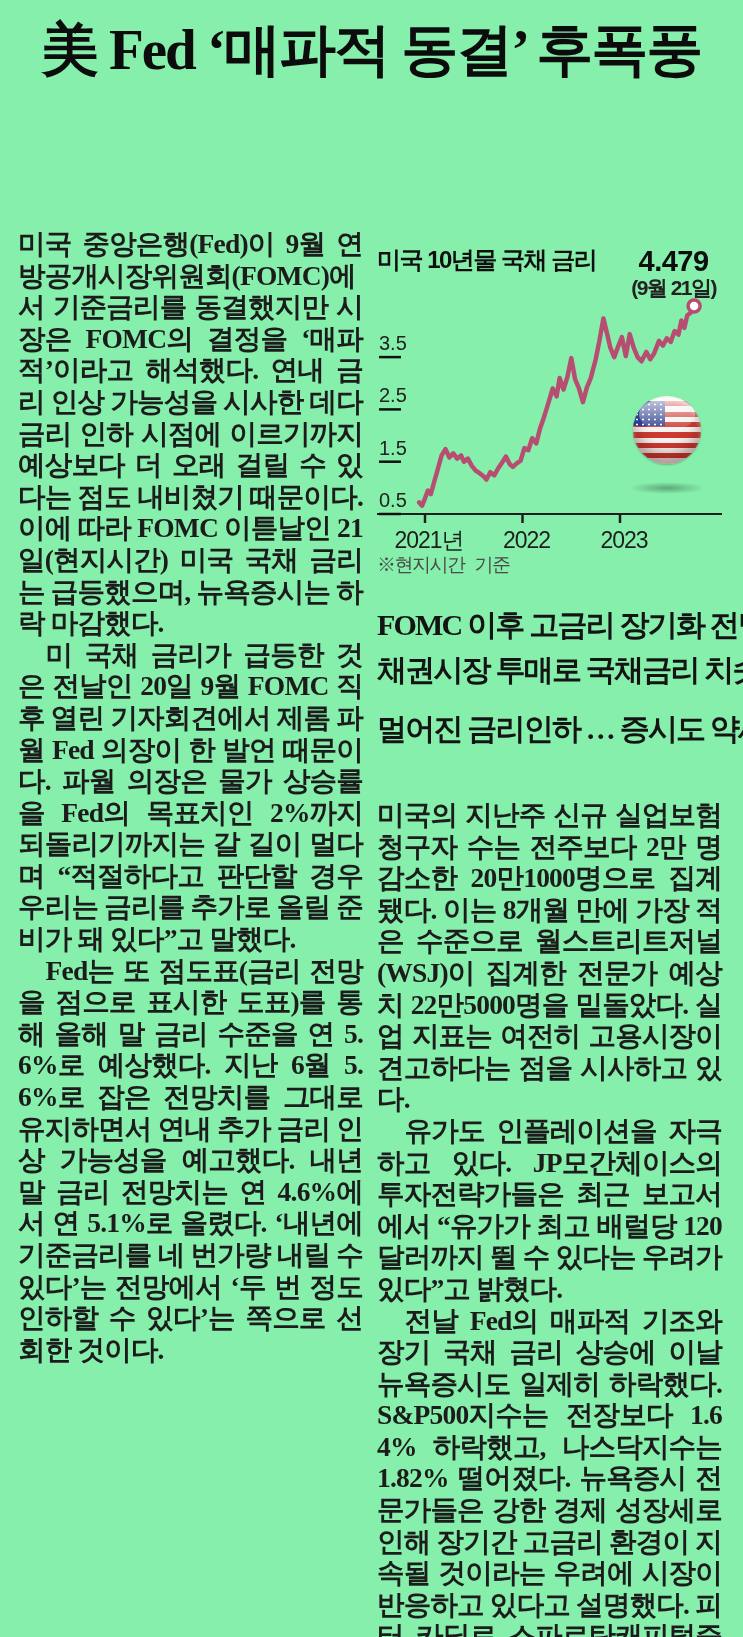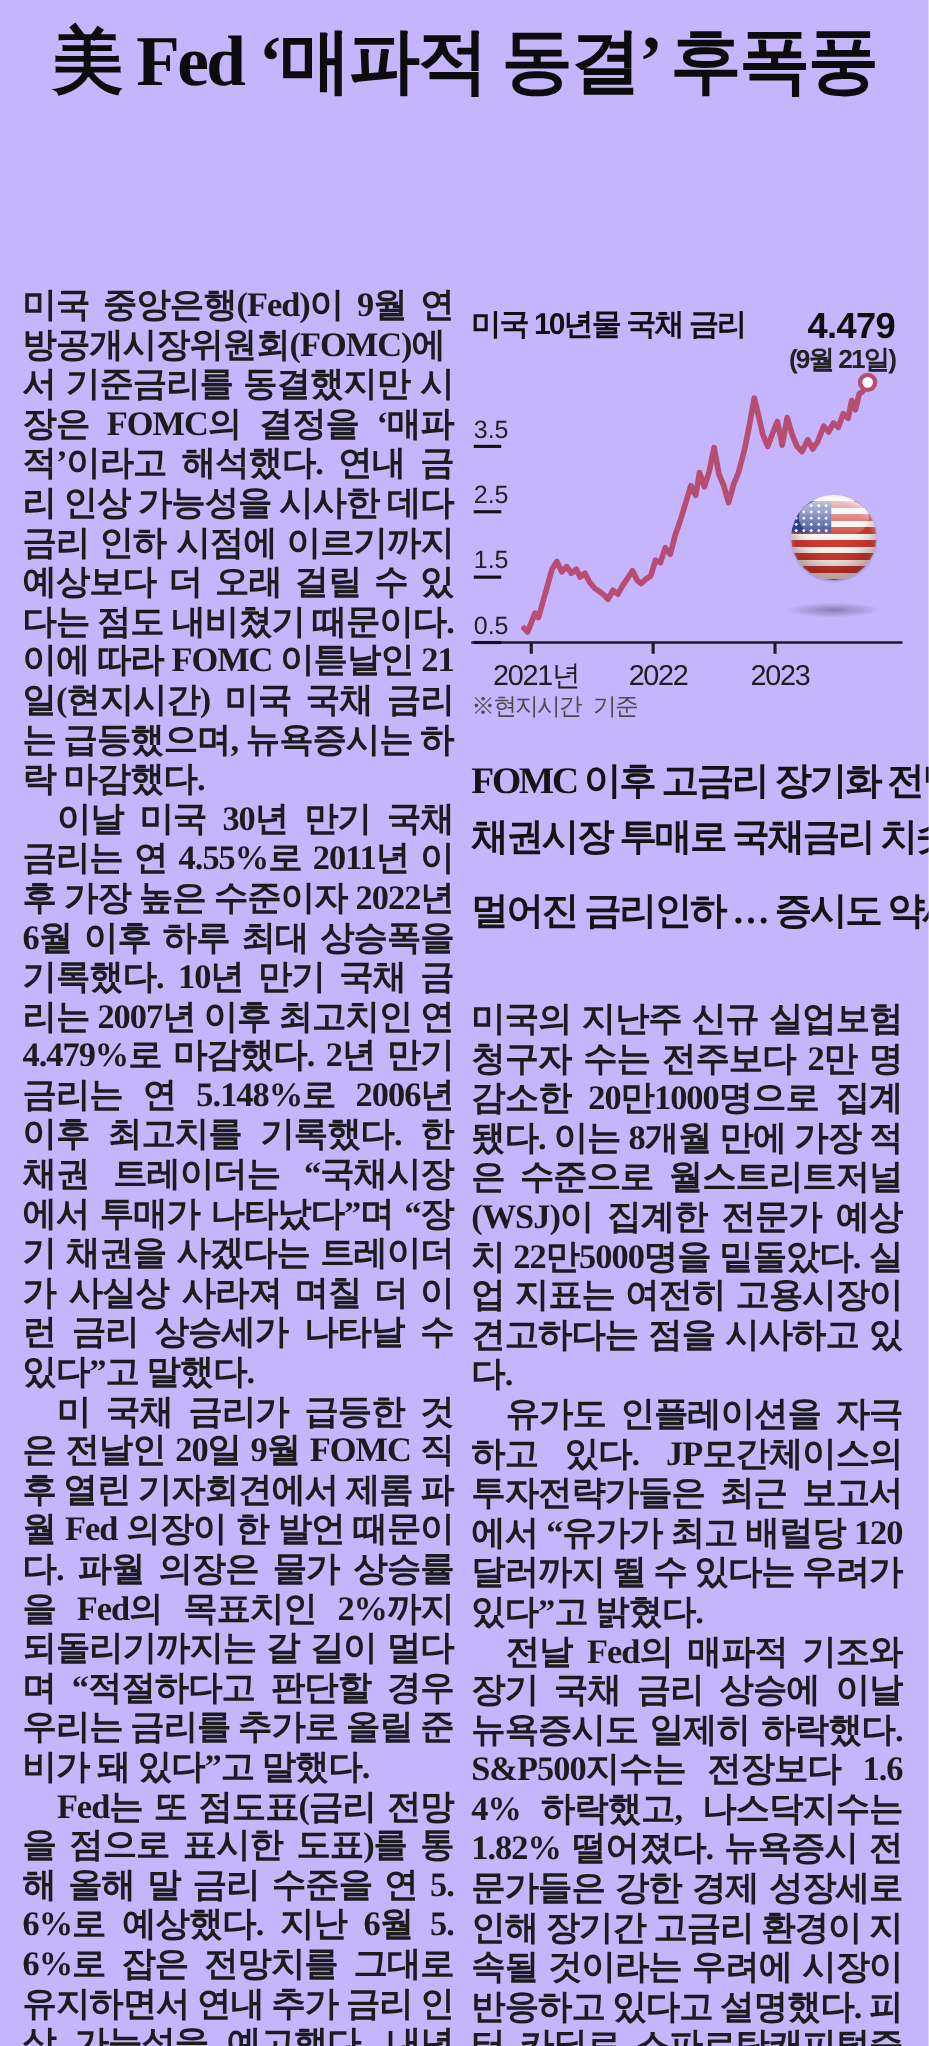--- a/index.html
+++ b/index.html
@@ -1,17 +1,17 @@
 <!DOCTYPE html>
 <html><head>
 <meta charset="utf-8">
 <style>
   html,body{margin:0;padding:0;background:#fff;}
   .page{
-    position:relative;width:743px;height:1637px;background:#c4b5fd;overflow:hidden;
+    position:relative;width:743px;height:1637px;background:#86efac;overflow:hidden;
     font-family:"Liberation Serif",serif;color:#1b1b1b;
   }
   
   .headline{padding-top:10px;text-align:center;color:#0c0c0c;}
   .headline .hl{
     font-weight:bold;font-size:57px;line-height:80px;letter-spacing:-2px;
     font-family:"Liberation Serif",serif;white-space:nowrap;
   }
   
   .columns{position:absolute;top:218px;left:18px;display:flex;gap:14px;}
@@ -27,21 +27,21 @@
   .chart-box{position:relative;width:345px;height:332px;}
   .chart-title{
     font-family:"Liberation Sans",sans-serif;font-weight:bold;font-size:24px;
     letter-spacing:-1.5px;color:#101010;line-height:28px;margin-top:28px;
   }
   .chart-unit{
     font-family:"Liberation Sans",sans-serif;font-size:19px;letter-spacing:-1px;
     color:#333;line-height:24px;margin-top:2px;
   }
   .chart-callout{
-    position:absolute;top:0;right:6px;text-align:right;
+    position:absolute;top:0;right:6px;text-align:center;
     font-family:"Liberation Sans",sans-serif;color:#0e0e0e;
   }
   .chart-callout .val{font-size:29px;font-weight:bold;letter-spacing:-0.5px;line-height:30px;}
   .chart-callout .date{font-size:21px;letter-spacing:-1.5px;line-height:24px;color:#222;font-weight:bold;}
   .chart-svg{position:absolute;left:0;top:56px;overflow:visible;}
   .chart-svg .axis{stroke:#1e1e1e;stroke-width:2;}
   .chart-svg .xtick{stroke:#1e1e1e;stroke-width:2.5;}
   .chart-svg .ydash{stroke:#111;stroke-width:2.5;}
   .chart-svg .ylabel{font:20px "Liberation Sans",sans-serif;fill:#222;}
   .chart-svg .xlabel{font:23px "Liberation Sans",sans-serif;fill:#1d1d1d;text-anchor:middle;letter-spacing:-1px;}
@@ -87,21 +87,20 @@
 <div class="page">
 
   <div class="headline">
     <div class="hl">美 Fed ‘매파적 동결’ 후폭풍</div>
   </div>
 
   <div class="columns">
 
     <div class="col left">
       <p class="no-indent">미국 중앙은행(Fed)이 9월 연방공개시장위원회(FOMC)에서 기준금리를 동결했지만 시장은 FOMC의 결정을 ‘매파적’이라고 해석했다. 연내 금리 인상 가능성을 시사한 데다 금리 인하 시점에 이르기까지 예상보다 더 오래 걸릴 수 있다는 점도 내비쳤기 때문이다. 이에 따라 FOMC 이튿날인 21일(현지시간) 미국 국채 금리는 급등했으며, 뉴욕증시는 하락 마감했다.</p>
-      <p>이날 미국 30년 만기 국채 금리는 연 4.55%로 2011년 이후 가장 높은 수준이자 2022년 6월 이후 하루 최대 상승폭을 기록했다. 10년 만기 국채 금리는 2007년 이후 최고치인 연 4.479%로 마감했다. 2년 만기 금리는 연 5.148%로 2006년 이후 최고치를 기록했다. 한 채권 트레이더는 “국채시장에서 투매가 나타났다”며 “장기 채권을 사겠다는 트레이더가 사실상 사라져 며칠 더 이런 금리 상승세가 나타날 수 있다”고 말했다.</p>
       <p>미 국채 금리가 급등한 것은 전날인 20일 9월 FOMC 직후 열린 기자회견에서 제롬 파월 Fed 의장이 한 발언 때문이다. 파월 의장은 물가 상승률을 Fed의 목표치인 2%까지 되돌리기까지는 갈 길이 멀다며 “적절하다고 판단할 경우 우리는 금리를 추가로 올릴 준비가 돼 있다”고 말했다.</p>
       <p>Fed는 또 점도표(금리 전망을 점으로 표시한 도표)를 통해 올해 말 금리 수준을 연 5.6%로 예상했다. 지난 6월 5.6%로 잡은 전망치를 그대로 유지하면서 연내 추가 금리 인상 가능성을 예고했다. 내년 말 금리 전망치는 연 4.6%에서 연 5.1%로 올렸다. ‘내년에 기준금리를 네 번가량 내릴 수 있다’는 전망에서 ‘두 번 정도 인하할 수 있다’는 쪽으로 선회한 것이다.</p>
 
     </div>
 
     <div class="col right">
 
       <div class="chart-box">
         <div class="chart-title">미국 10년물 국채 금리</div>
         <div class="chart-callout">

